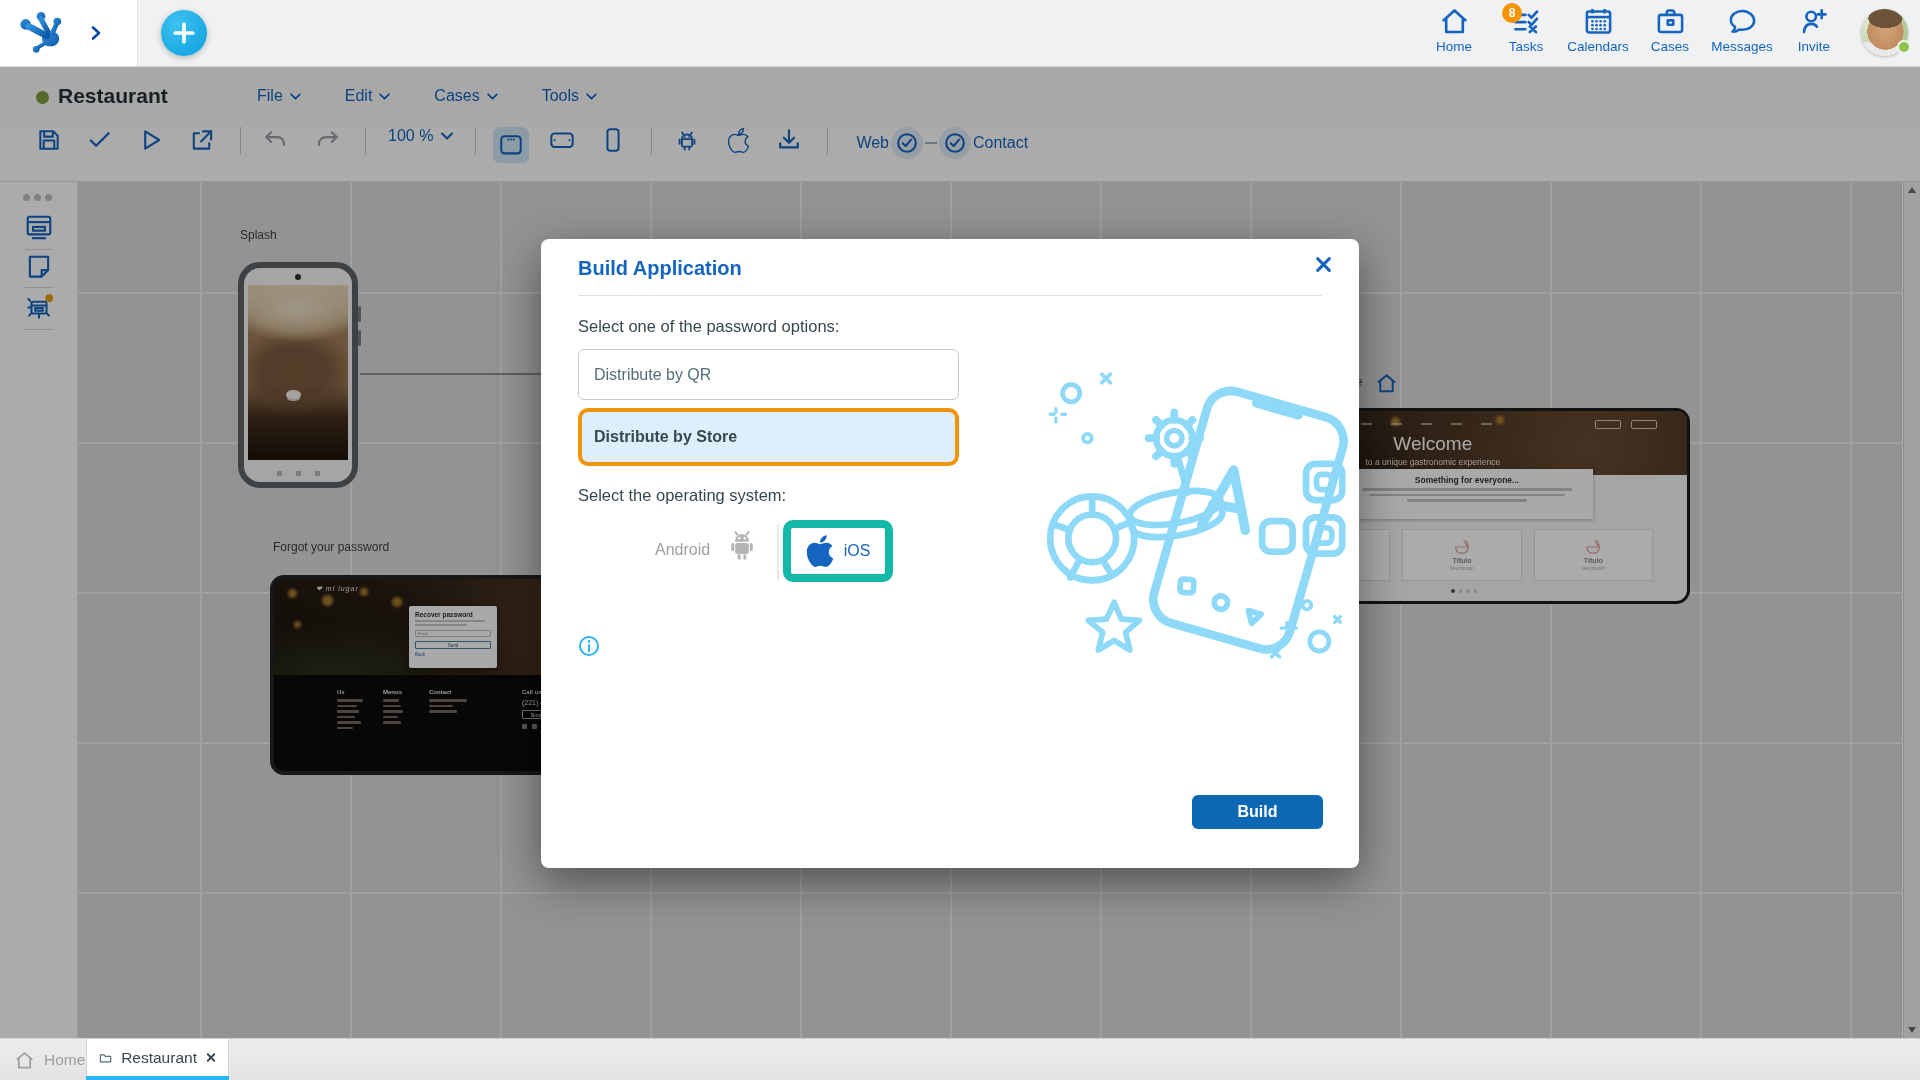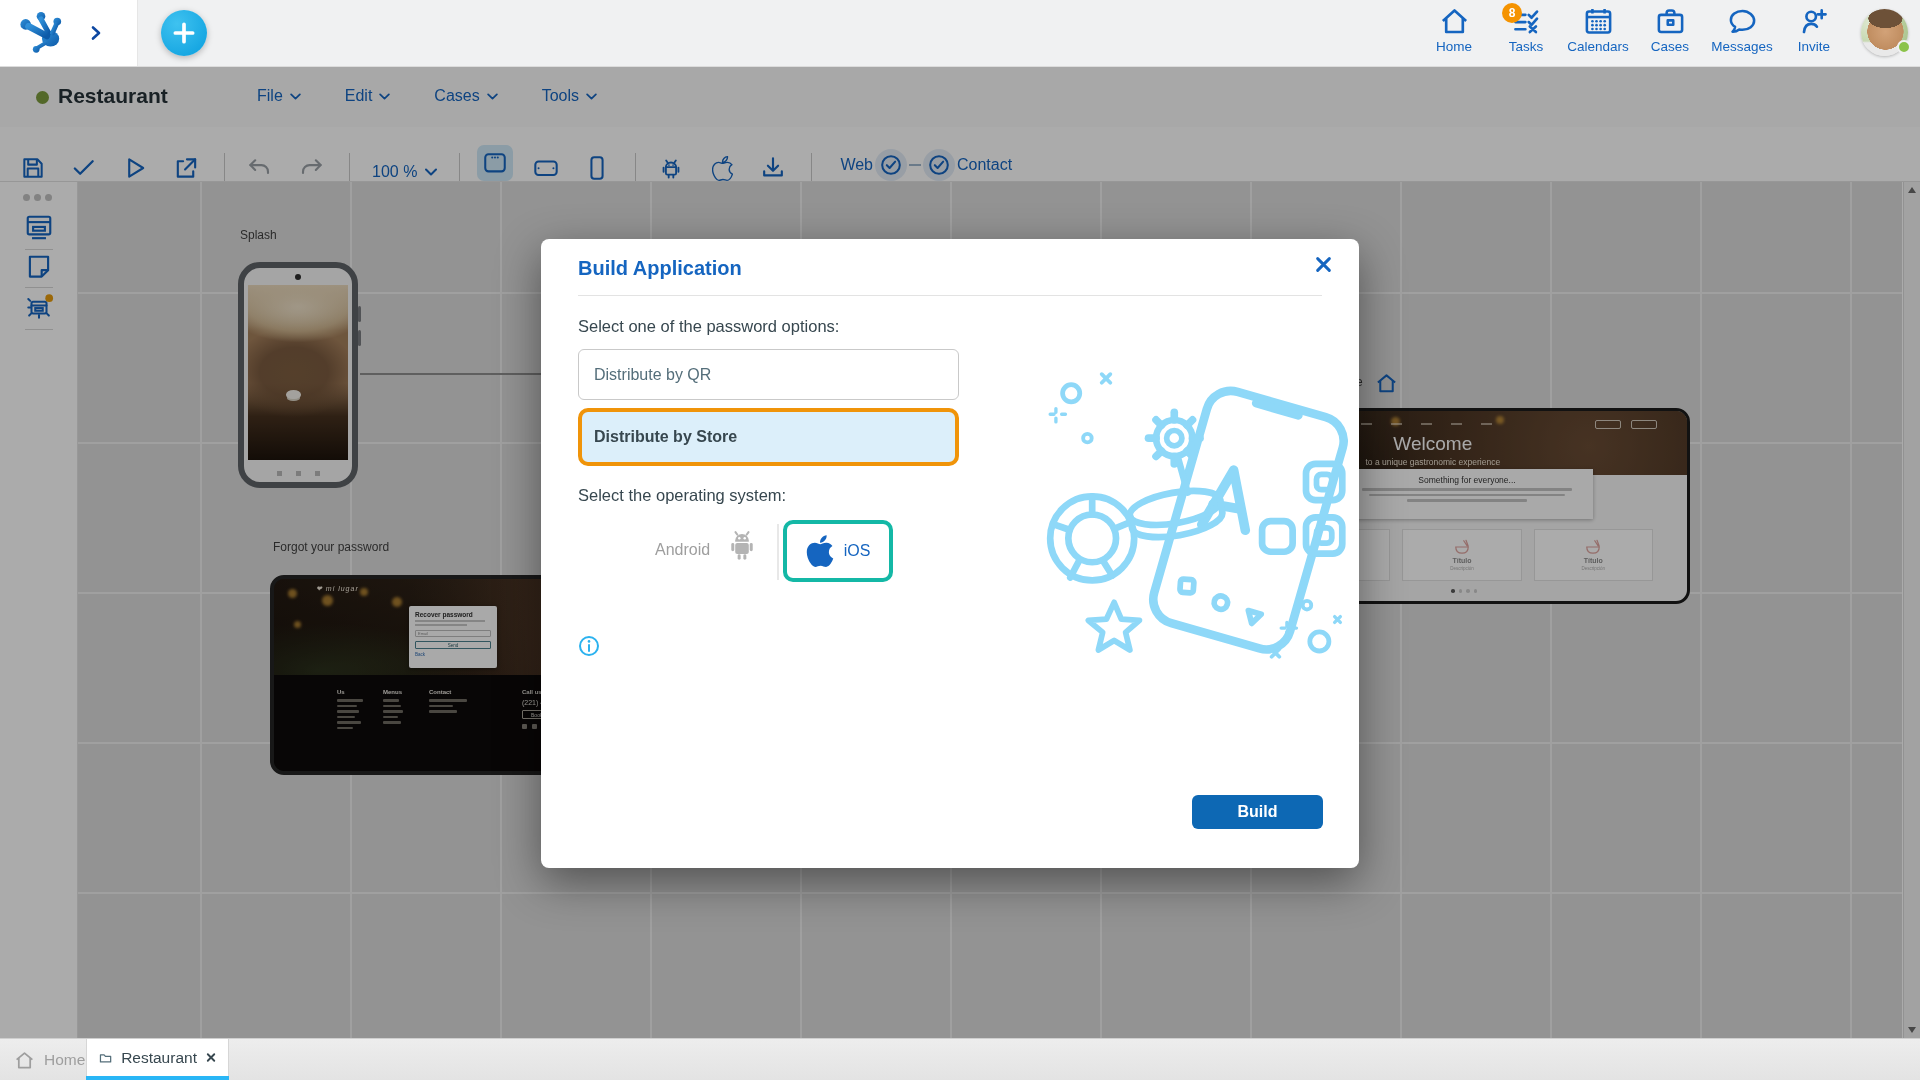--- a/index.html
+++ b/index.html
@@ -33,21 +33,21 @@
 
   
   .menubar{position:absolute;left:0;top:67px;width:1920px;height:60px;background:#fbfbfb;z-index:1}
   .proj-dot{position:absolute;left:36px;top:24px;width:13px;height:13px;border-radius:50%;background:#7d9b3e}
   .proj-title{position:absolute;left:58px;top:17px;font-size:21px;font-weight:bold;color:#263238}
   .menus{position:absolute;left:257px;top:20px;display:flex;gap:44px}
   .menu-item{display:flex;align-items:center;gap:7px;font-size:16px;color:#1565c0;cursor:pointer}
 
   
   .toolbar{position:absolute;left:0;top:127px;width:1920px;height:55px;background:#fff;border-bottom:1px solid #e2e2e2;
-    display:flex;align-items:flex-end;padding-left:20px;z-index:1}
+    display:flex;align-items:flex-start;padding-left:36px;z-index:1}
   .tbtn{width:26px;height:26px;display:flex;align-items:center;justify-content:center;margin-right:25px;cursor:pointer;flex:none}
   .tbtn.hl{width:36px;height:36px;background:#cfe9f8;border-radius:7px;margin-left:-5px;margin-right:20px}
   .tsep{width:1px;height:28px;background:#c9c9c9;margin:0 22px 0 0;flex:none}
   .zoom-sel{display:flex;align-items:center;gap:8px;color:#1565c0;font-size:16px;margin-right:22px;cursor:pointer;flex:none}
   .wm{display:flex;align-items:center;margin-left:6px;flex:none}
   .wm .lbl{font-size:16px;color:#1565c0}
   .halo{width:32px;height:32px;border-radius:50%;background:rgba(21,101,192,.12);display:flex;align-items:center;justify-content:center;margin:0 2px;cursor:pointer}
   .wm .dash{width:12px;height:2px;background:#9fb6cc}
 
   
@@ -106,21 +106,21 @@
   .m2-hero{position:absolute;left:0;top:0;width:100%;height:64px;background:
       radial-gradient(circle at 78% 55%,#6a4c35 0%,#4c3624 40%,rgba(35,25,16,0) 75%),
       radial-gradient(ellipse 35% 80% at 6% 100%,#44552f 0%,rgba(50,60,30,0) 70%),
       linear-gradient(180deg,#35281b,#201710)}
   .m2-brand{position:absolute;left:38px;top:7px;font-size:8px;font-style:italic;color:#f2ead9;letter-spacing:1px}
   .m2-navdash{position:absolute;top:12px;height:2px;width:11px;background:rgba(235,225,210,.55)}
   .m2-pill{position:absolute;top:9px;width:26px;height:9px;border:1px solid rgba(240,235,225,.8);border-radius:2px}
   .m2-title{position:absolute;left:0;right:14%;top:22px;text-align:center;font-size:19px;color:#fdfdfd}
   .m2-sub{position:absolute;left:0;right:14%;top:46px;text-align:center;font-size:8.5px;color:#eee4d4}
   .m2-card{position:absolute;left:100px;top:58px;width:252px;height:50px;background:#fdfdfd;box-shadow:0 1px 4px rgba(0,0,0,.3);text-align:center;padding-top:6px}
-  .m2-card-title{font-size:8.5px;font-weight:normal;color:#333}
+  .m2-card-title{font-size:8.5px;font-weight:bold;color:#333}
   .m2-bar{height:2.5px;background:#c3c3c3;margin:3px auto 0;border-radius:1px}
   .m2-feats{position:absolute;left:30px;right:34px;top:118px;display:flex;gap:12px}
   .feat{flex:1;height:52px;border:1px solid #e1e1e1;background:#fff;display:flex;flex-direction:column;align-items:center;justify-content:center;gap:2px}
   .feat .ft{font-size:7px;font-weight:bold;color:#8d8d8d}
   .feat:first-child .ft{color:#2e2e2e}
   .feat .fd{font-size:4.5px;color:#b0b0b0}
   .m2-dots{position:absolute;left:0;right:0;top:178px;display:flex;justify-content:center;gap:4px}
   .m2-dots i{width:3.5px;height:3.5px;border-radius:50%;background:#cbcbcb}
   .m2-dots i:first-child{background:#5a5a5a}
 
@@ -138,21 +138,21 @@
   .m-close{position:absolute;right:24px;top:13px;width:24px;height:24px;display:flex;align-items:center;justify-content:center;cursor:pointer}
   .m-divider{position:absolute;left:37px;right:37px;top:56px;height:1px;background:#e3e3e3}
   .m-label{position:absolute;left:37px;font-size:16.5px;color:#37474f}
   .m-opt1{position:absolute;left:37px;top:110px;width:381px;height:51px;border:1px solid #c9c9c9;border-radius:6px;
     font-size:16px;color:#546e7a;line-height:49px;padding-left:15px;cursor:pointer;background:#fff}
   .m-opt2{position:absolute;left:37px;top:169px;width:381px;height:58px;border:4px solid #f09409;border-radius:10px;background:#dceffa;
     font-size:16px;font-weight:bold;color:#37474f;line-height:50px;padding-left:12px;cursor:pointer}
   .m-android{position:absolute;left:114px;top:302px;font-size:16px;color:#9e9e9e;cursor:pointer}
   .m-android-ic{position:absolute;left:182px;top:286px;cursor:pointer}
   .m-os-sep{position:absolute;left:236px;top:285px;width:2px;height:56px;background:#e8e8e8}
-  .m-ios{position:absolute;left:242px;top:281px;width:110px;height:62px;border:4px solid #14b8a6;border-radius:10px;background:#fff;
+  .m-ios{position:absolute;left:242px;top:281px;width:110px;height:62px;border:8px solid #14b8a6;border-radius:10px;background:#fff;
     display:flex;align-items:center;justify-content:center;gap:10px;cursor:pointer}
   .m-ios .ios-lbl{font-size:16px;color:#1565c0}
   .m-info-ic{position:absolute;left:37px;top:396px}
   .m-info{position:absolute;left:75px;top:392px;width:335px;font-size:14.5px;line-height:19px;color:#29b6f6}
   .m-illo{position:absolute;left:492px;top:118px}
   .m-build{position:absolute;left:651px;top:556px;width:131px;height:34px;background:#0d68b4;border-radius:6px;border:none;
     color:#fff;font-size:16px;font-weight:bold;font-family:"Liberation Sans",sans-serif;cursor:pointer}
 
   
   .tabbar{position:absolute;left:0;top:1038px;width:1920px;height:42px;background:linear-gradient(#ededed,#e3e3e3);

